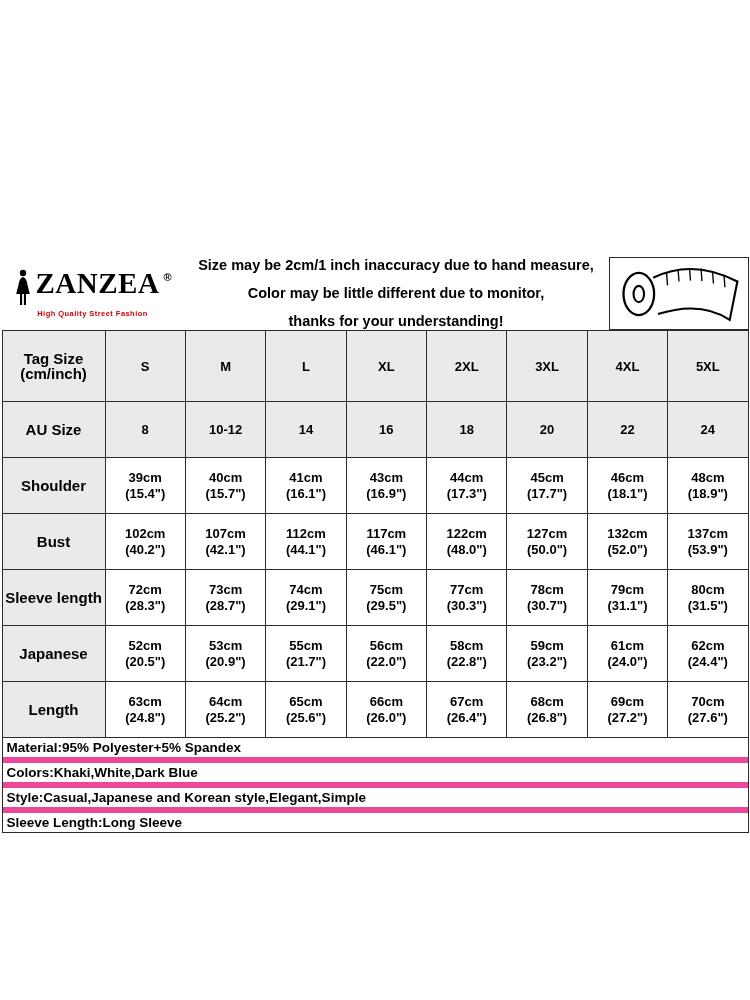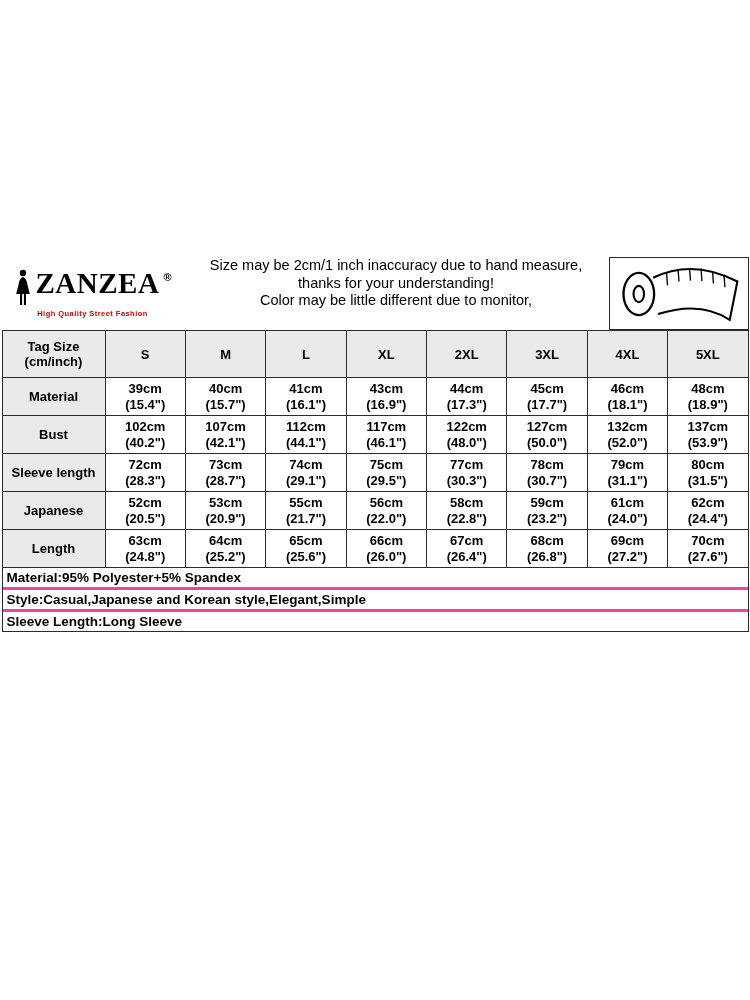--- a/index.html
+++ b/index.html
@@ -19,40 +19,40 @@
   .brand-top { display: flex; align-items: flex-start; gap: 4px; }
   .lady-icon svg { display: block; }
   .brand-name {
     font-family: "Liberation Serif", "DejaVu Serif", serif;
     font-weight: bold; font-size: 29px; letter-spacing: 0.5px; line-height: 1;
   }
   .brand-reg { font-size: 11px; font-weight: bold; align-self: flex-start; margin-top: 2px; }
   .tagline { font-size: 7.5px; font-weight: bold; color: #cc0000; letter-spacing: 0.45px; margin-top: 2px; white-space: nowrap; }
 
   .disclaimer {
-    flex: 1; display: flex; flex-direction: column; justify-content: flex-start;
-    text-align: center; font-weight: normal; font-size: 14.5px; line-height: 17.5px;
+    flex: 1; display: flex; flex-direction: column; justify-content: space-between;
+    text-align: center; font-weight: bold; font-size: 14.5px; line-height: 17.5px;
     padding: 0 6px;
   }
 
   .tape-box { width: 140px; border: 1px solid #2b2b2b; display: flex; align-items: center; justify-content: center; }
   .tape-box svg { display: block; }
 
   
   table.size-table { width: 100%; border-collapse: collapse; table-layout: fixed; }
   .size-table th, .size-table td {
     border: 1px solid #2b2b2b; text-align: center; vertical-align: middle; font-weight: bold;
   }
-  .size-table th { width: 103px; background: #eaeaea; font-size: 13px; padding: 8px 2px; line-height: 15px; margin-top: 16px; }
+  .size-table th { width: 103px; background: #eaeaea; font-size: 15px; padding: 20px 2px; line-height: 15px; margin-top: 16px; }
   .size-table td.size-cell { background: #eaeaea; font-size: 13px; height: 27px; }
   .size-table tr.measure-row td { background: #ffffff; font-size: 13px; line-height: 16px; height: 38px; padding: 2px 8px; }
 
   
   .details { border: 1px solid #2b2b2b; border-top: none; }
-  .detail-row { font-weight: bold; font-size: 13.5px; line-height: 16px; padding: 1.5px 4px; border-bottom: 3px solid #ec4899; }
+  .detail-row { font-weight: bold; font-size: 13.5px; line-height: 16px; padding: 1.5px 4px; border-bottom: 6px solid #ec4899; }
   .detail-row:last-child { border-bottom: none; }
 </style>
 </head>
 <body>
 
 <div class="sheet">
 
   <div class="header">
     <div class="brand">
       <div class="brand-top">
@@ -65,22 +65,22 @@
           </svg>
         </span>
         <span class="brand-name">ZANZEA</span>
         <span class="brand-reg">®</span>
       </div>
       <div class="tagline">High Quality Street Fashion</div>
     </div>
 
     <div class="disclaimer">
       <div>Size may be 2cm/1 inch inaccuracy due to hand measure,</div>
+      <div>Color may be little different due to monitor,</div>
       <div>thanks for your understanding!</div>
-      <div>Color may be little different due to monitor,</div>
     </div>
 
     <div class="tape-box">
       <svg width="134" height="64" viewBox="0 0 140 66" xmlns="http://www.w3.org/2000/svg" fill="none" stroke="#000">
         <ellipse cx="28" cy="33" rx="16" ry="22" stroke-width="2.4"></ellipse>
         <ellipse cx="28" cy="33" rx="5.5" ry="8.5" stroke-width="2.2"></ellipse>
         <path d="M43 16 C72 2 102 5 131 20 L123 60 C99 44 73 46 48 54" stroke-width="2.2"></path>
         <path d="M57 11 L58 24 M69 7 L70 20 M81 6 L82 19 M93 6.5 L94 19.5 M105 9 L106 22 M117 13 L118 26" stroke-width="1.4"></path>
       </svg>
     </div>
@@ -92,22 +92,33 @@
           <th>Tag Size<br>(cm/inch)</th>
           <td class="size-cell">S</td>
           <td class="size-cell">M</td>
           <td class="size-cell">L</td>
           <td class="size-cell">XL</td>
           <td class="size-cell">2XL</td>
           <td class="size-cell">3XL</td>
           <td class="size-cell">4XL</td>
           <td class="size-cell">5XL</td>
         </tr>
-        <tr class="measure-row">
-          <th>Material</th>
+        <tr class="size-row">
+          <th>AU Size</th>
+          <td class="size-cell">8</td>
+          <td class="size-cell">10-12</td>
+          <td class="size-cell">14</td>
+          <td class="size-cell">16</td>
+          <td class="size-cell">18</td>
+          <td class="size-cell">20</td>
+          <td class="size-cell">22</td>
+          <td class="size-cell">24</td>
+        </tr>
+        <tr class="measure-row">
+          <th>Shoulder</th>
           <td>
             <div>39cm</div>
             <div>(15.4")</div>
           </td>
           <td>
             <div>40cm</div>
             <div>(15.7")</div>
           </td>
           <td>
             <div>41cm</div>
@@ -272,17 +283,18 @@
           <td>
             <div>70cm</div>
             <div>(27.6")</div>
           </td>
         </tr>
       </tbody>
   </table>
 
   <div class="details" id="details">
       <div class="detail-row">Material:95% Polyester+5% Spandex</div>
+      <div class="detail-row">Colors:Khaki,White,Dark Blue</div>
       <div class="detail-row">Style:Casual,Japanese and Korean style,Elegant,Simple</div>
       <div class="detail-row">Sleeve Length:Long Sleeve</div>
     </div>
 
 </div>
 
 </body></html>

